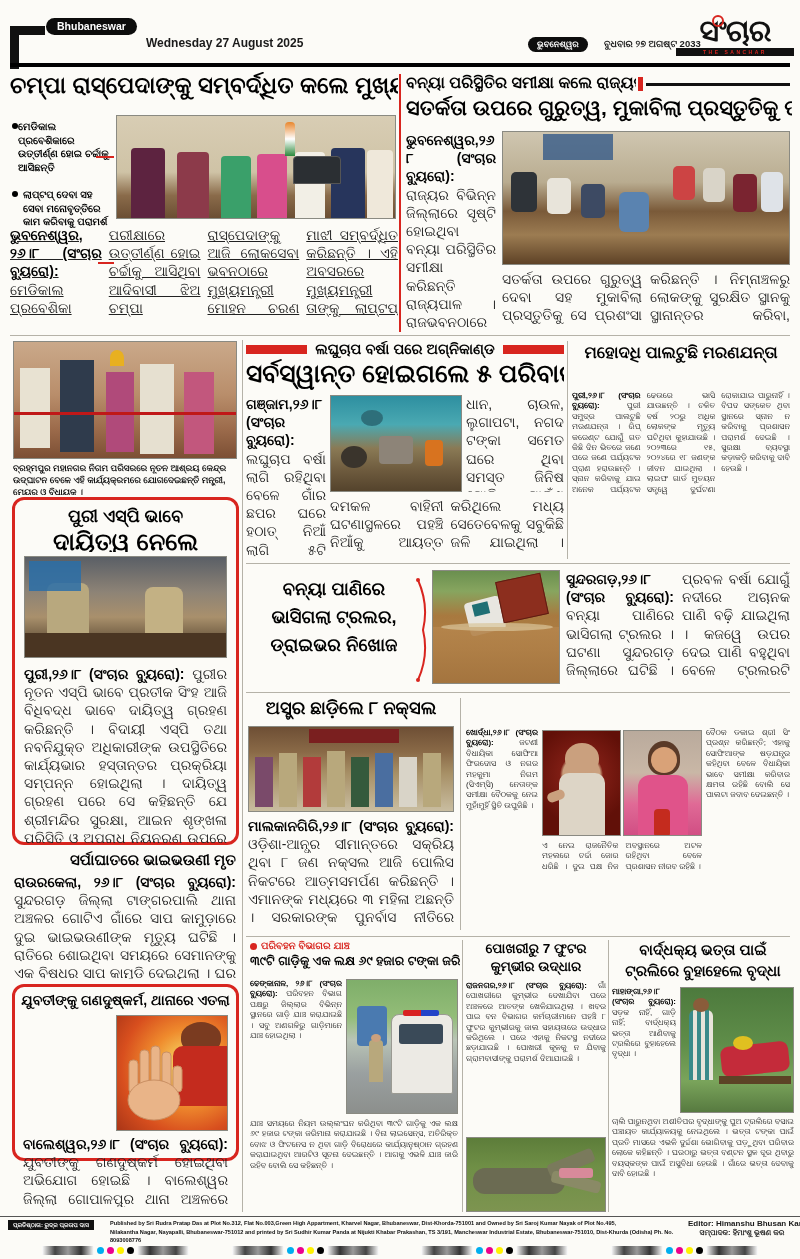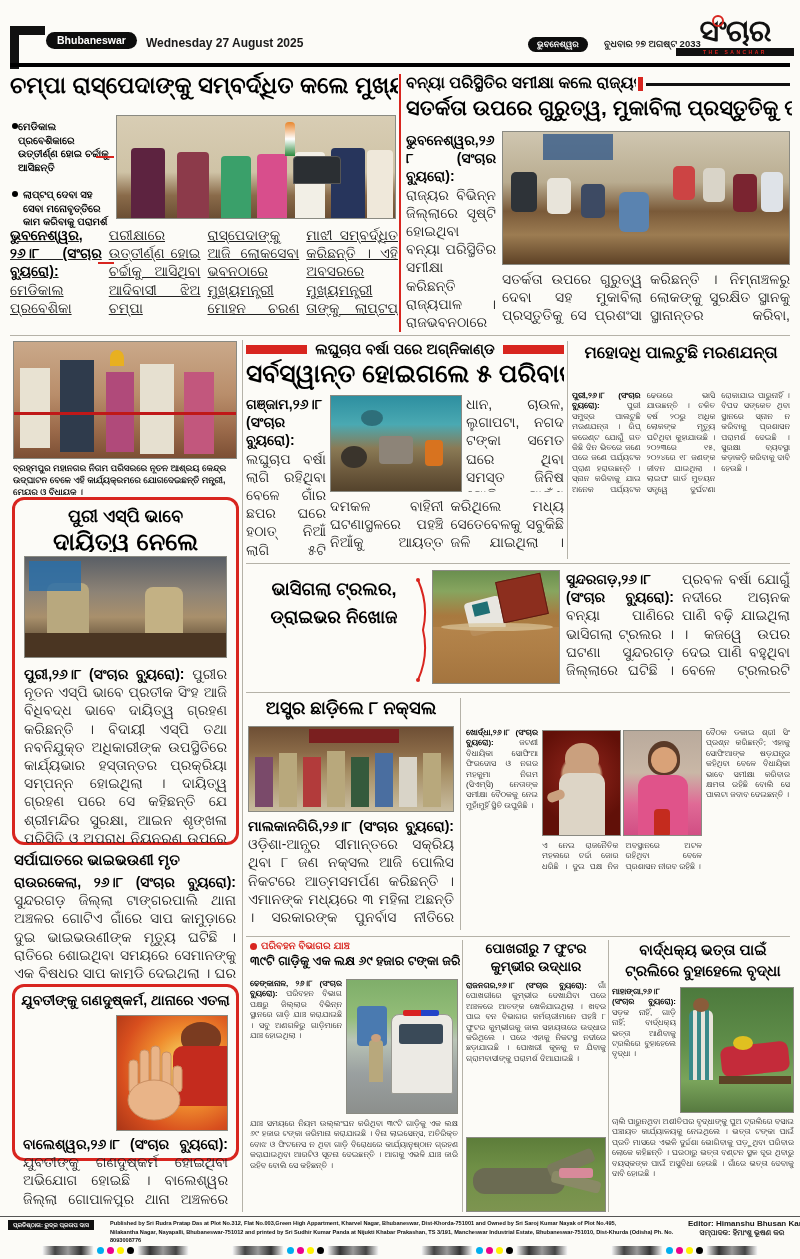--- a/index.html
+++ b/index.html
@@ -33,21 +33,21 @@
   .ph-old{background:linear-gradient(180deg,#4d7a3d 0%,#5f8d49 45%,#7aa45b 75%,#577a40 100%);}
   .ph-art{background:radial-gradient(circle at 65% 45%,#f4c255 0 18%,#ef8b2d 40%,#d84f1e 70%,#a93517 100%);}
   .shape{position:absolute;}
 </style>
 </head>
 <body>
 
 <div class="page">
 
   <div class="abs" style="left:10px;top:26px;width:26px;height:34px;border-left:9px solid #111;border-top:9px solid #111;"></div>
-  <div class="abs pill" style="left:46px;top:32px;height:17px;line-height:17px;padding:0 11px;font-size:10.5px;font-weight:bold;">
+  <div class="abs pill" style="left:46px;top:18px;height:17px;line-height:17px;padding:0 11px;font-size:10.5px;font-weight:bold;">
     <span>Bhubaneswar</span>
   </div>
   <div class="abs" style="left:146px;top:36px;font-size:12px;font-weight:bold;">Wednesday 27 August 2025</div>
 
   <div class="abs pill" style="left:528px;top:37px;height:15px;line-height:15px;padding:0 9px;font-size:8.5px;font-weight:bold;">
     <span>ଭୁବନେଶ୍ୱର</span>
   </div>
   <div class="abs" style="left:604px;top:38px;font-size:9.5px;font-weight:bold;">ବୁଧବାର ୨୭ ଅଗଷ୍ଟ 2033</div>
 
   <div class="abs" style="left:676px;top:14px;width:118px;text-align:center;">
@@ -141,21 +141,21 @@
       <i class="shape" style="left:120px;top:30px;width:38px;height:48px;background:#c3b184;border-radius:8px 8px 0 0;"></i>
       <i class="shape" style="left:0;top:76px;width:203px;height:26px;background:#4a3522;"></i>
       <i class="shape" style="left:4px;top:4px;width:52px;height:30px;background:#2a6fa8;opacity:.85;"></i>
     </div>
     <div class="bodytxt" style="margin:7px 9px 0;height:178px;">
       <b>ପୁରୀ,୨୬।୮ (ସଂଚାର ବ୍ୟୁରୋ):</b>
       <span>ପୁରୀର ନୂତନ ଏସ୍‌ପି ଭାବେ ପ୍ରତୀକ ସିଂହ ଆଜି ବିଧିବଦ୍ଧ ଭାବେ ଦାୟିତ୍ୱ ଗ୍ରହଣ କରିଛନ୍ତି । ବିଦାୟୀ ଏସ୍‌ପି ତଥା ନବନିଯୁକ୍ତ ଅଧିକାରୀଙ୍କ ଉପସ୍ଥିତିରେ କାର୍ଯ୍ୟଭାର ହସ୍ତାନ୍ତର ପ୍ରକ୍ରିୟା ସମ୍ପନ୍ନ ହୋଇଥିଲା । ଦାୟିତ୍ୱ ଗ୍ରହଣ ପରେ ସେ କହିଛନ୍ତି ଯେ ଶ୍ରୀମନ୍ଦିର ସୁରକ୍ଷା, ଆଇନ ଶୃଙ୍ଖଳା ପରିସ୍ଥିତି ଓ ଅପରାଧ ନିୟନ୍ତ୍ରଣ ଉପରେ ପ୍ରାଧାନ୍ୟ ଦିଆଯିବ । ରଥଯାତ୍ରା ଭଳି ବଡ଼ ପର୍ବପର୍ବାଣିରେ ସୁରକ୍ଷା ବ୍ୟବସ୍ଥା ଆହୁରି ମଜଭୁତ କରାଯିବ ବୋଲି ସେ ସୂଚନା ଦେଇଛନ୍ତି । ମହାପ୍ରଭୁଙ୍କ ଆଶୀର୍ବାଦ, ସମସ୍ତଙ୍କ ସହଯୋଗରେ ପୋଲିସ ସେବାକୁ ଜନସାଧାରଣଙ୍କ ନିକଟତର କରିବା ତାଙ୍କ ଲକ୍ଷ୍ୟ ବୋଲି ସେ କହିଛନ୍ତି ।</span>
     </div>
   </div>
 
-  <div class="abs hl" style="left:14px;top:851px;width:222px;height:19px;text-align:left;font-size:15px;">ସର୍ପାଘାତରେ ଭାଇଭଉଣୀ ମୃତ</div>
+  <div class="abs hl" style="left:14px;top:851px;width:222px;height:19px;text-align:right;font-size:15px;">ସର୍ପାଘାତରେ ଭାଇଭଉଣୀ ମୃତ</div>
   <div class="abs bodytxt" style="left:14px;top:873px;width:222px;height:106px;">
     <b>ରାଉରକେଲା, ୨୬।୮ (ସଂଚାର ବ୍ୟୁରୋ):</b>
     <span>ସୁନ୍ଦରଗଡ଼ ଜିଲ୍ଲା ଟାଙ୍ଗରପାଲି ଥାନା ଅଞ୍ଚଳର ଗୋଟିଏ ଗାଁରେ ସାପ କାମୁଡ଼ାରେ ଦୁଇ ଭାଇଭଉଣୀଙ୍କ ମୃତ୍ୟୁ ଘଟିଛି । ରାତିରେ ଶୋଇଥିବା ସମୟରେ ସେମାନଙ୍କୁ ଏକ ବିଷଧର ସାପ କାମୁଡ଼ି ଦେଇଥିଲା । ଘର ଲୋକେ ସେମାନଙ୍କୁ ତୁରନ୍ତ ଡାକ୍ତରଖାନାରେ ଭର୍ତ୍ତି କରିଥିଲେ; ତେବେ ଚିକିତ୍ସାଧୀନ ଅବସ୍ଥାରେ ଦୁହିଁଙ୍କ ମୃତ୍ୟୁ ଘଟିଥିଲା । ପୋଲିସ ଏକ ଅପମୃତ୍ୟୁ ମାମଲା ରୁଜୁ କରି ଶବ ବ୍ୟବଚ୍ଛେଦ କରାଇଛି ।</span>
   </div>
 
   <div class="redbox" style="left:12px;top:984px;width:227px;height:177px;">
     <div class="hl" style="text-align:center;font-size:14px;margin-top:5px;height:19px;white-space:nowrap;">ଯୁବତୀଙ୍କୁ ଗଣଦୁଷ୍କର୍ମ, ଥାନାରେ ଏତଲା</div>
     <div class="bodytxt" style="margin:4px 8px 0;height:192px;">
       <span class="photo ph-art" style="position:relative;float:right;width:112px;height:116px;margin:0 0 4px 5px;left:0;top:0;display:block;">
         <i class="shape" style="right:6px;top:6px;width:40px;height:30px;background:#7a3b20;border-radius:50% 50% 40% 40%;"></i>
@@ -204,20 +204,21 @@
 
   <div class="abs hl" style="left:572px;top:343px;width:218px;height:22px;text-align:center;font-size:16.5px;white-space:nowrap;">ମହୋଦଧି ପାଲଟୁଛି ମରଣଯନ୍ତା</div>
   <div class="abs bodytxt" style="left:572px;top:391px;width:218px;height:167px;column-count:3;column-gap:6px;font-size:8px;">
     <b>ପୁରୀ,୨୬।୮ (ସଂଚାର ବ୍ୟୁରୋ):</b>
     <span>ପୁରୀ ସମୁଦ୍ର ପାଲଟୁଛି ମରଣଯନ୍ତା । ରିପ୍ କରେଣ୍ଟ ଯୋଗୁଁ ଗତ କିଛି ଦିନ ଭିତରେ ଜଣେ ପରେ ଜଣେ ପର୍ଯ୍ୟଟକ ପ୍ରାଣ ହରାଉଛନ୍ତି । ସ୍ନାନ କରିବାକୁ ଯାଇ ଅନେକ ପର୍ଯ୍ୟଟକ ଢେଉରେ ଭାସି ଯାଉଛନ୍ତି । ଚଳିତ ବର୍ଷ ୨୦ରୁ ଅଧିକ ଲୋକଙ୍କ ମୃତ୍ୟୁ ଘଟିଥିବା କୁହାଯାଉଛି । ୨୦୨୩ରେ ୧୫, ୨୦୨୪ରେ ୧୮ ଜଣଙ୍କ ଜୀବନ ଯାଇଥିଲା । ଲାଇଫ ଗାର୍ଡ ମୁତୟନ ସତ୍ତ୍ୱେ ଦୁର୍ଘଟଣା ରୋକାଯାଇ ପାରୁନାହିଁ । ବିପଦ ସଙ୍କେତ ଥିବା ସ୍ଥାନରେ ସ୍ନାନ ନ କରିବାକୁ ପ୍ରଶାସନ ପରାମର୍ଶ ଦେଇଛି । ସୁରକ୍ଷା ବ୍ୟବସ୍ଥା କଡ଼ାକଡ଼ି କରିବାକୁ ଦାବି ହେଉଛି ।</span>
   </div>
 
   <div class="hrule" style="left:246px;top:563px;width:544px;"></div>
 
   <div class="abs hl" style="left:250px;top:576px;width:168px;height:110px;text-align:center;font-size:18px;line-height:1.55;">
+    <div>ବନ୍ୟା ପାଣିରେ</div>
     <div>ଭାସିଗଲା ଟ୍ରଲର,</div>
     <div>ଡ୍ରାଇଭର ନିଖୋଜ</div>
   </div>
   <svg class="abs" style="left:416px;top:578px;" width="14" height="104" viewBox="0 0 14 104">
     <path d="M2 2 Q13 27 7 52 Q13 77 2 102" stroke="#d8251f" fill="none" stroke-width="2"></path>
     <circle cx="2" cy="2" r="2" fill="#d8251f"></circle>
       <circle cx="2" cy="102" r="2" fill="#d8251f"></circle>
   </svg>
   <div class="photo ph-truck" style="left:432px;top:570px;width:128px;height:114px;">
     <i class="shape" style="left:34px;top:28px;width:36px;height:34px;background:#e8e6e0;border-radius:4px;transform:rotate(-14deg);"></i>

